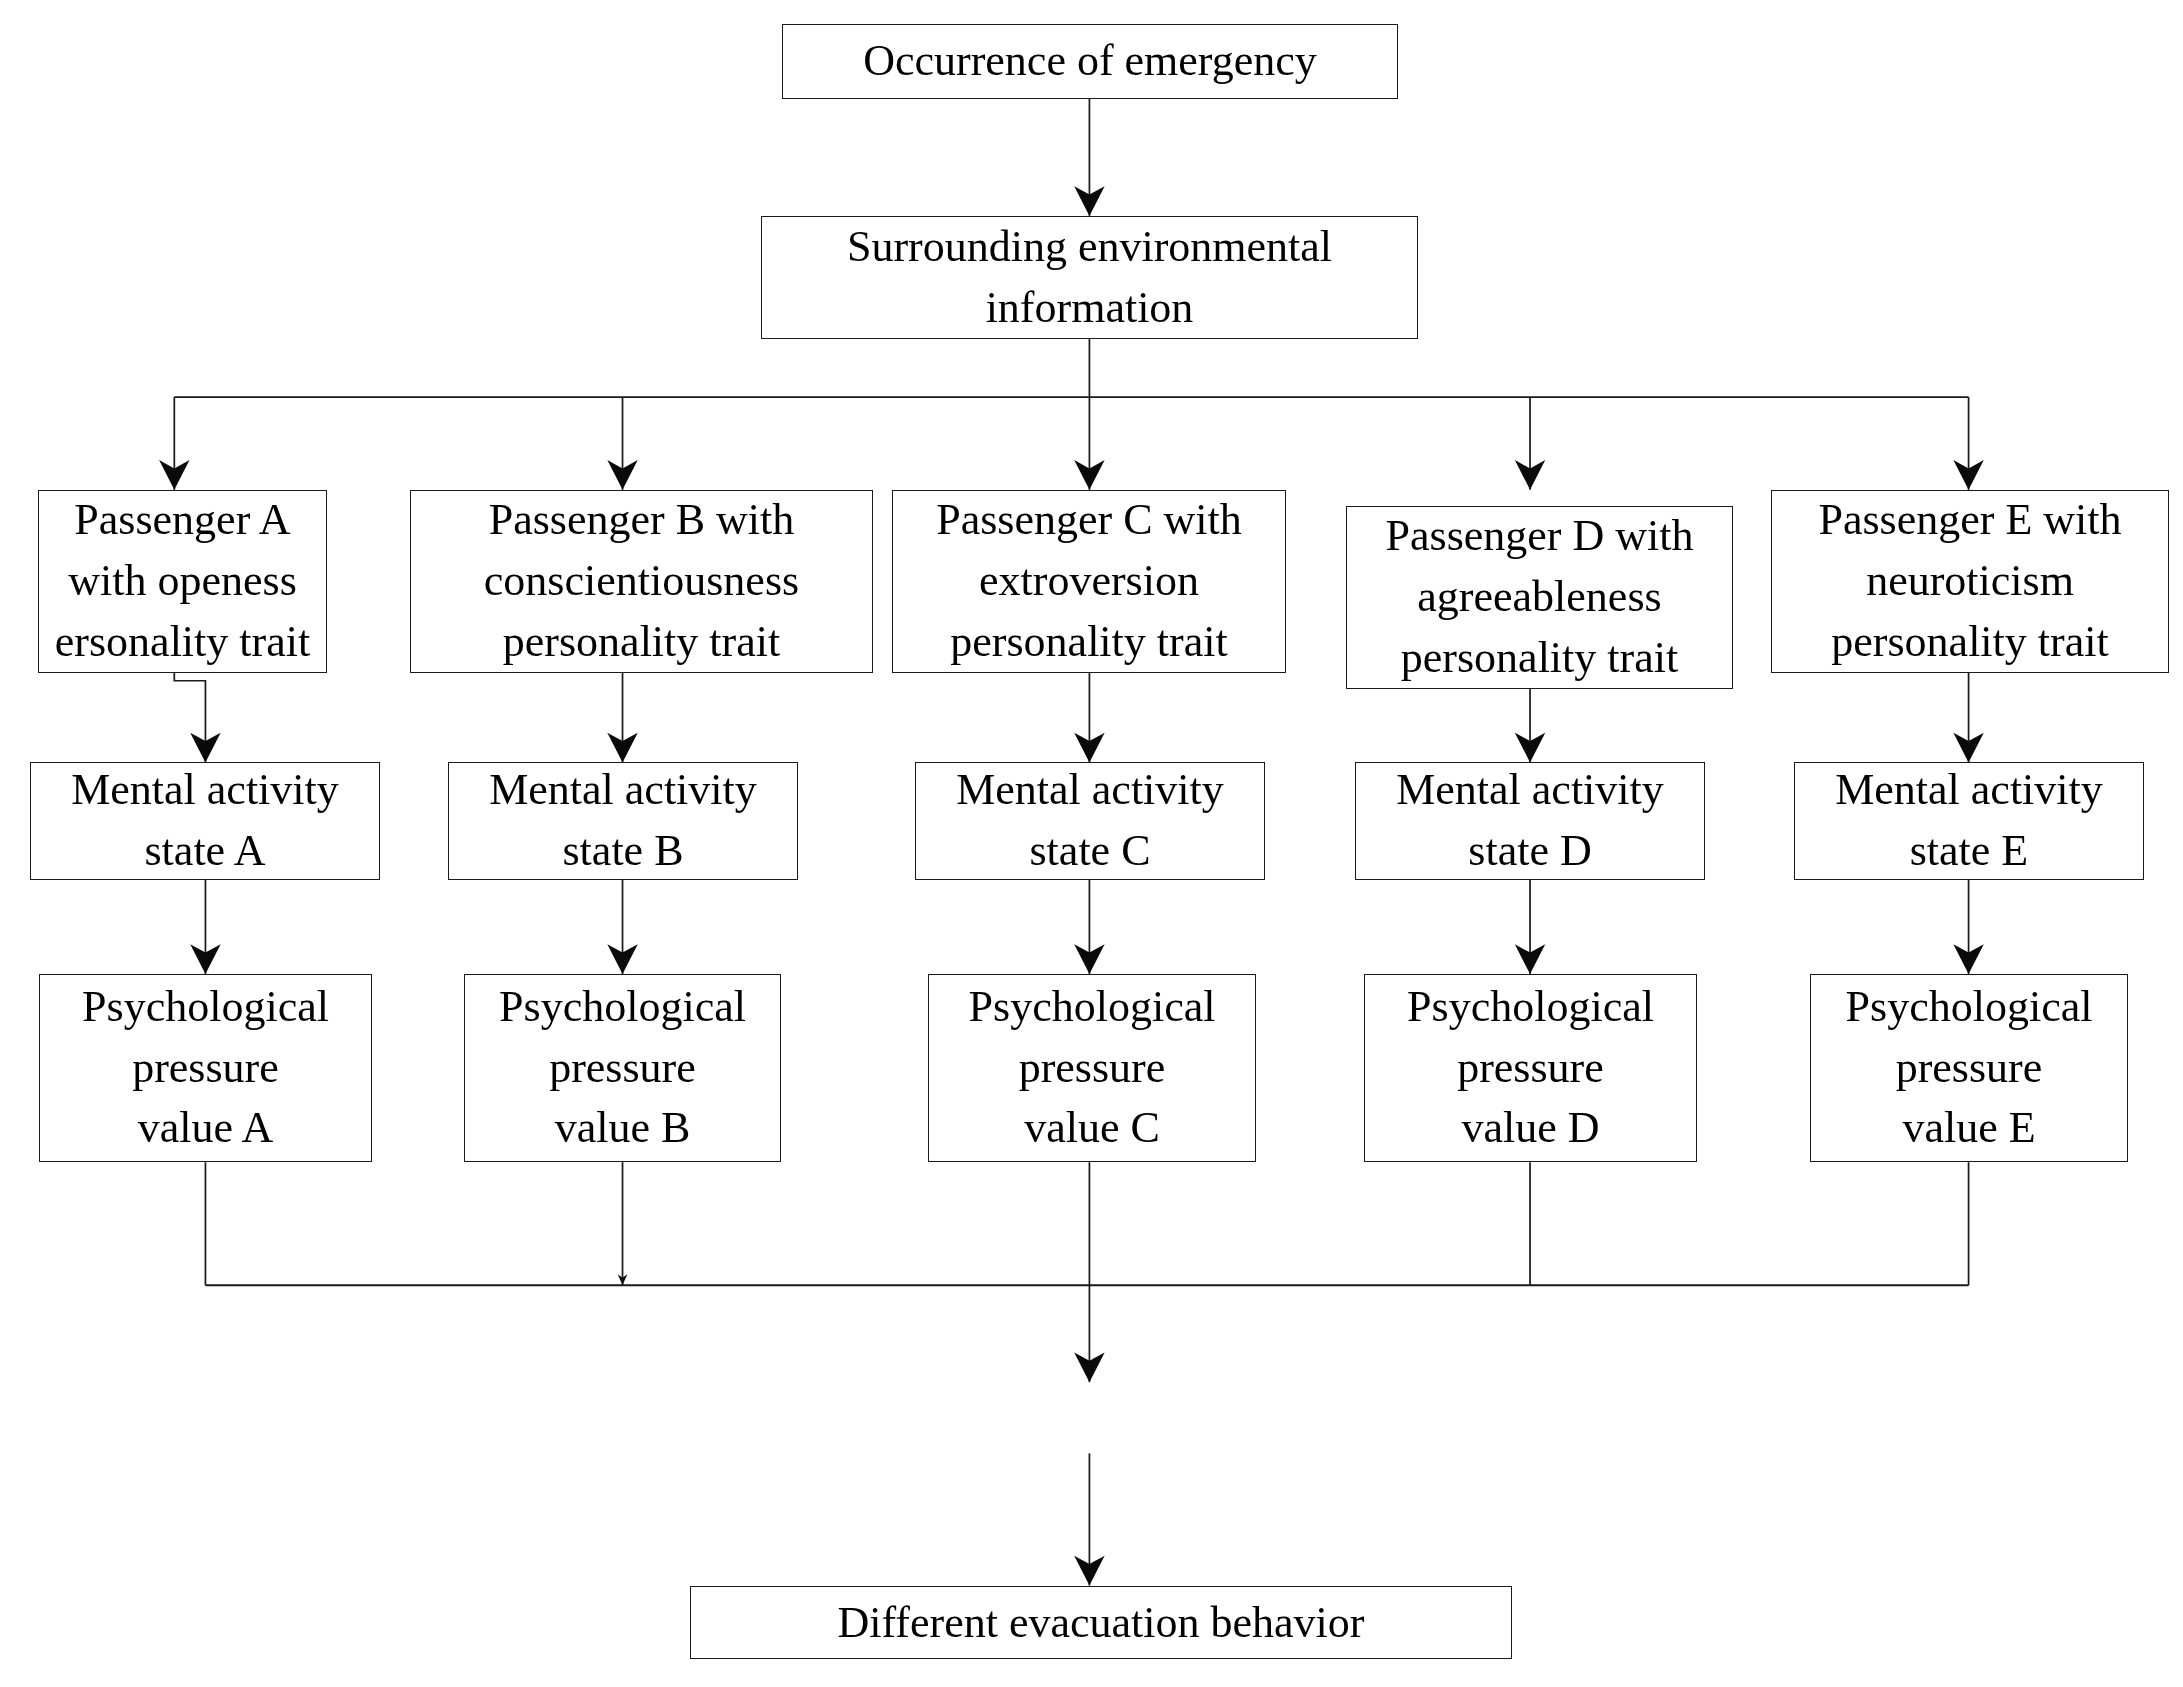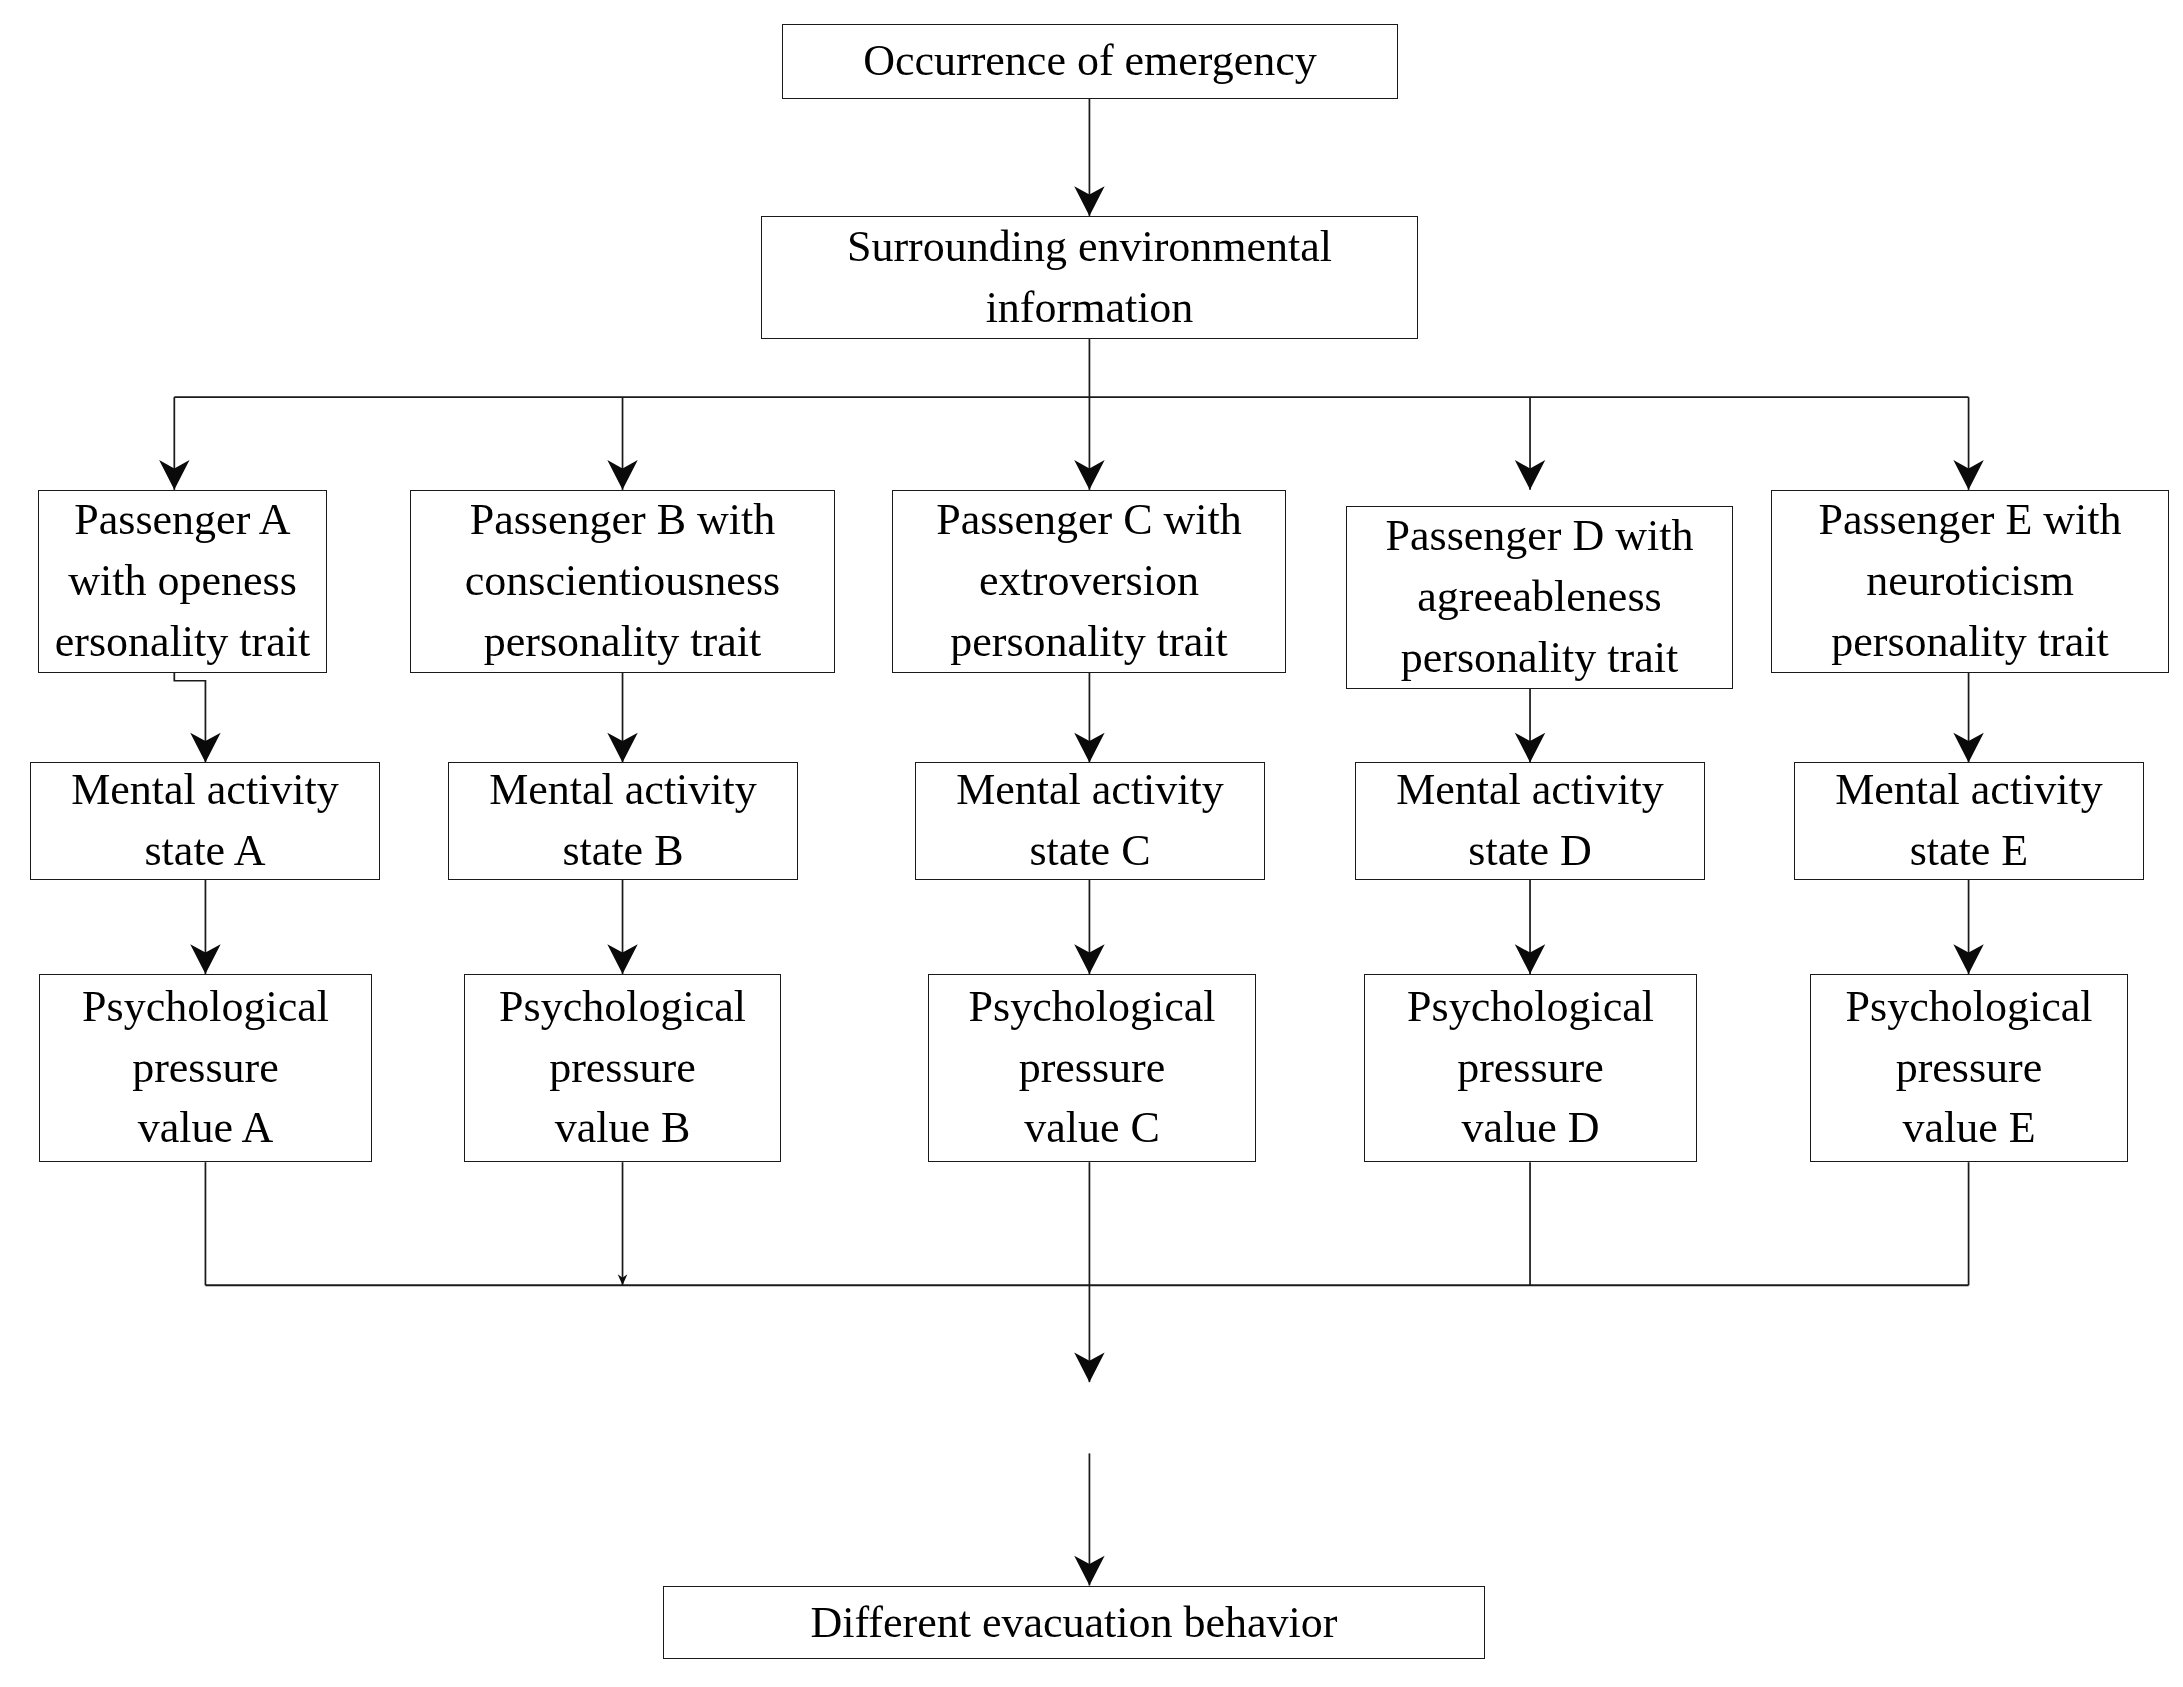--- a/index.html
+++ b/index.html
@@ -151,21 +151,21 @@
   <div class="node" style="left:761px; top:216px; width:657px; height:123px;">
     <span class="label">Surrounding environmental
 information</span>
   </div>
 
   <div class="node" style="left:38px; top:490px; width:289px; height:183px;">
     <span class="label">Passenger A
 with openess
 ersonality trait</span>
   </div>
-  <div class="node" style="left:410px; top:490px; width:425px; height:183px;">
+  <div class="node" style="left:410px; top:490px; width:463px; height:183px;">
     <span class="label">Passenger B with
 conscientiousness
 personality trait</span>
   </div>
   <div class="node" style="left:892px; top:490px; width:394px; height:183px;">
     <span class="label">Passenger C with
 extroversion
 personality trait</span>
   </div>
   <div class="node" style="left:1346px; top:506px; width:387px; height:183px;">
@@ -220,18 +220,18 @@
 pressure
 value D</span>
   </div>
   <div class="node" style="left:1810px; top:974px; width:318px; height:188px;">
     <span class="label">Psychological
 pressure
 value E</span>
   </div>
 
 
-  <div class="node single" style="left:663px; top:1586px; width:822px; height:73px;">
+  <div class="node single" style="left:690px; top:1586px; width:822px; height:73px;">
     <span class="label">Different evacuation behavior</span>
   </div>
 
 </div>
 
 
 </body></html>

